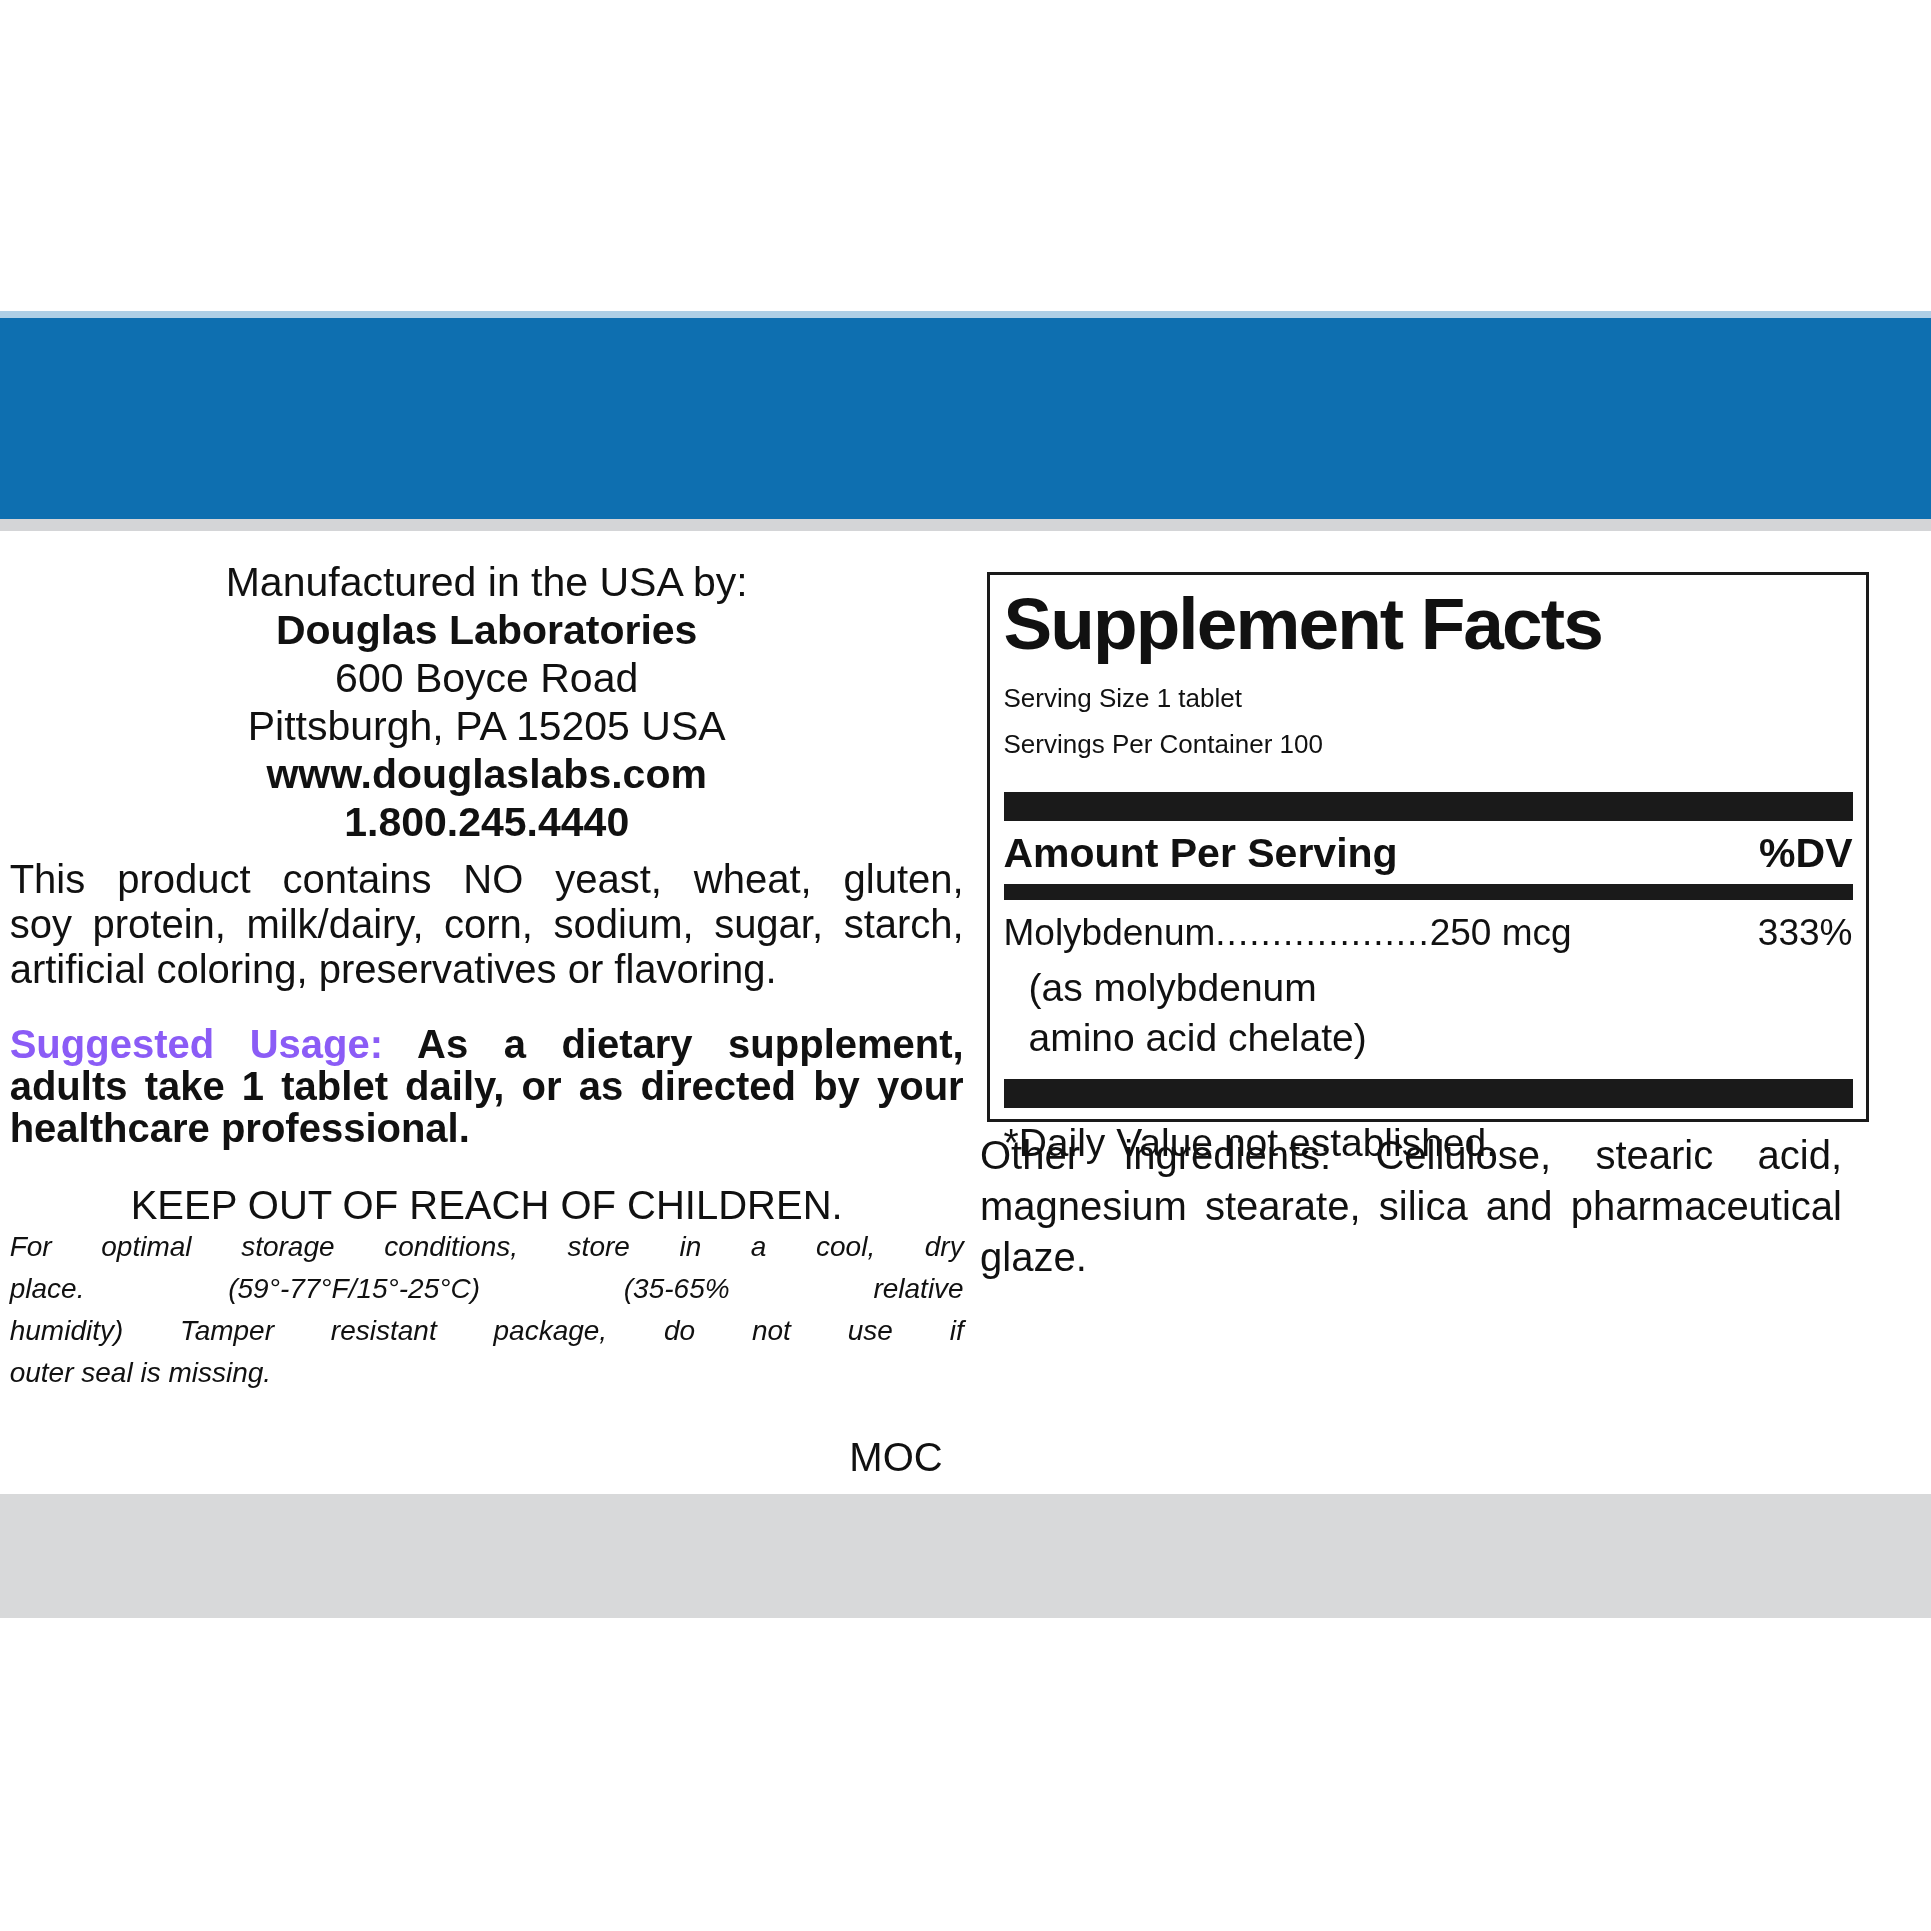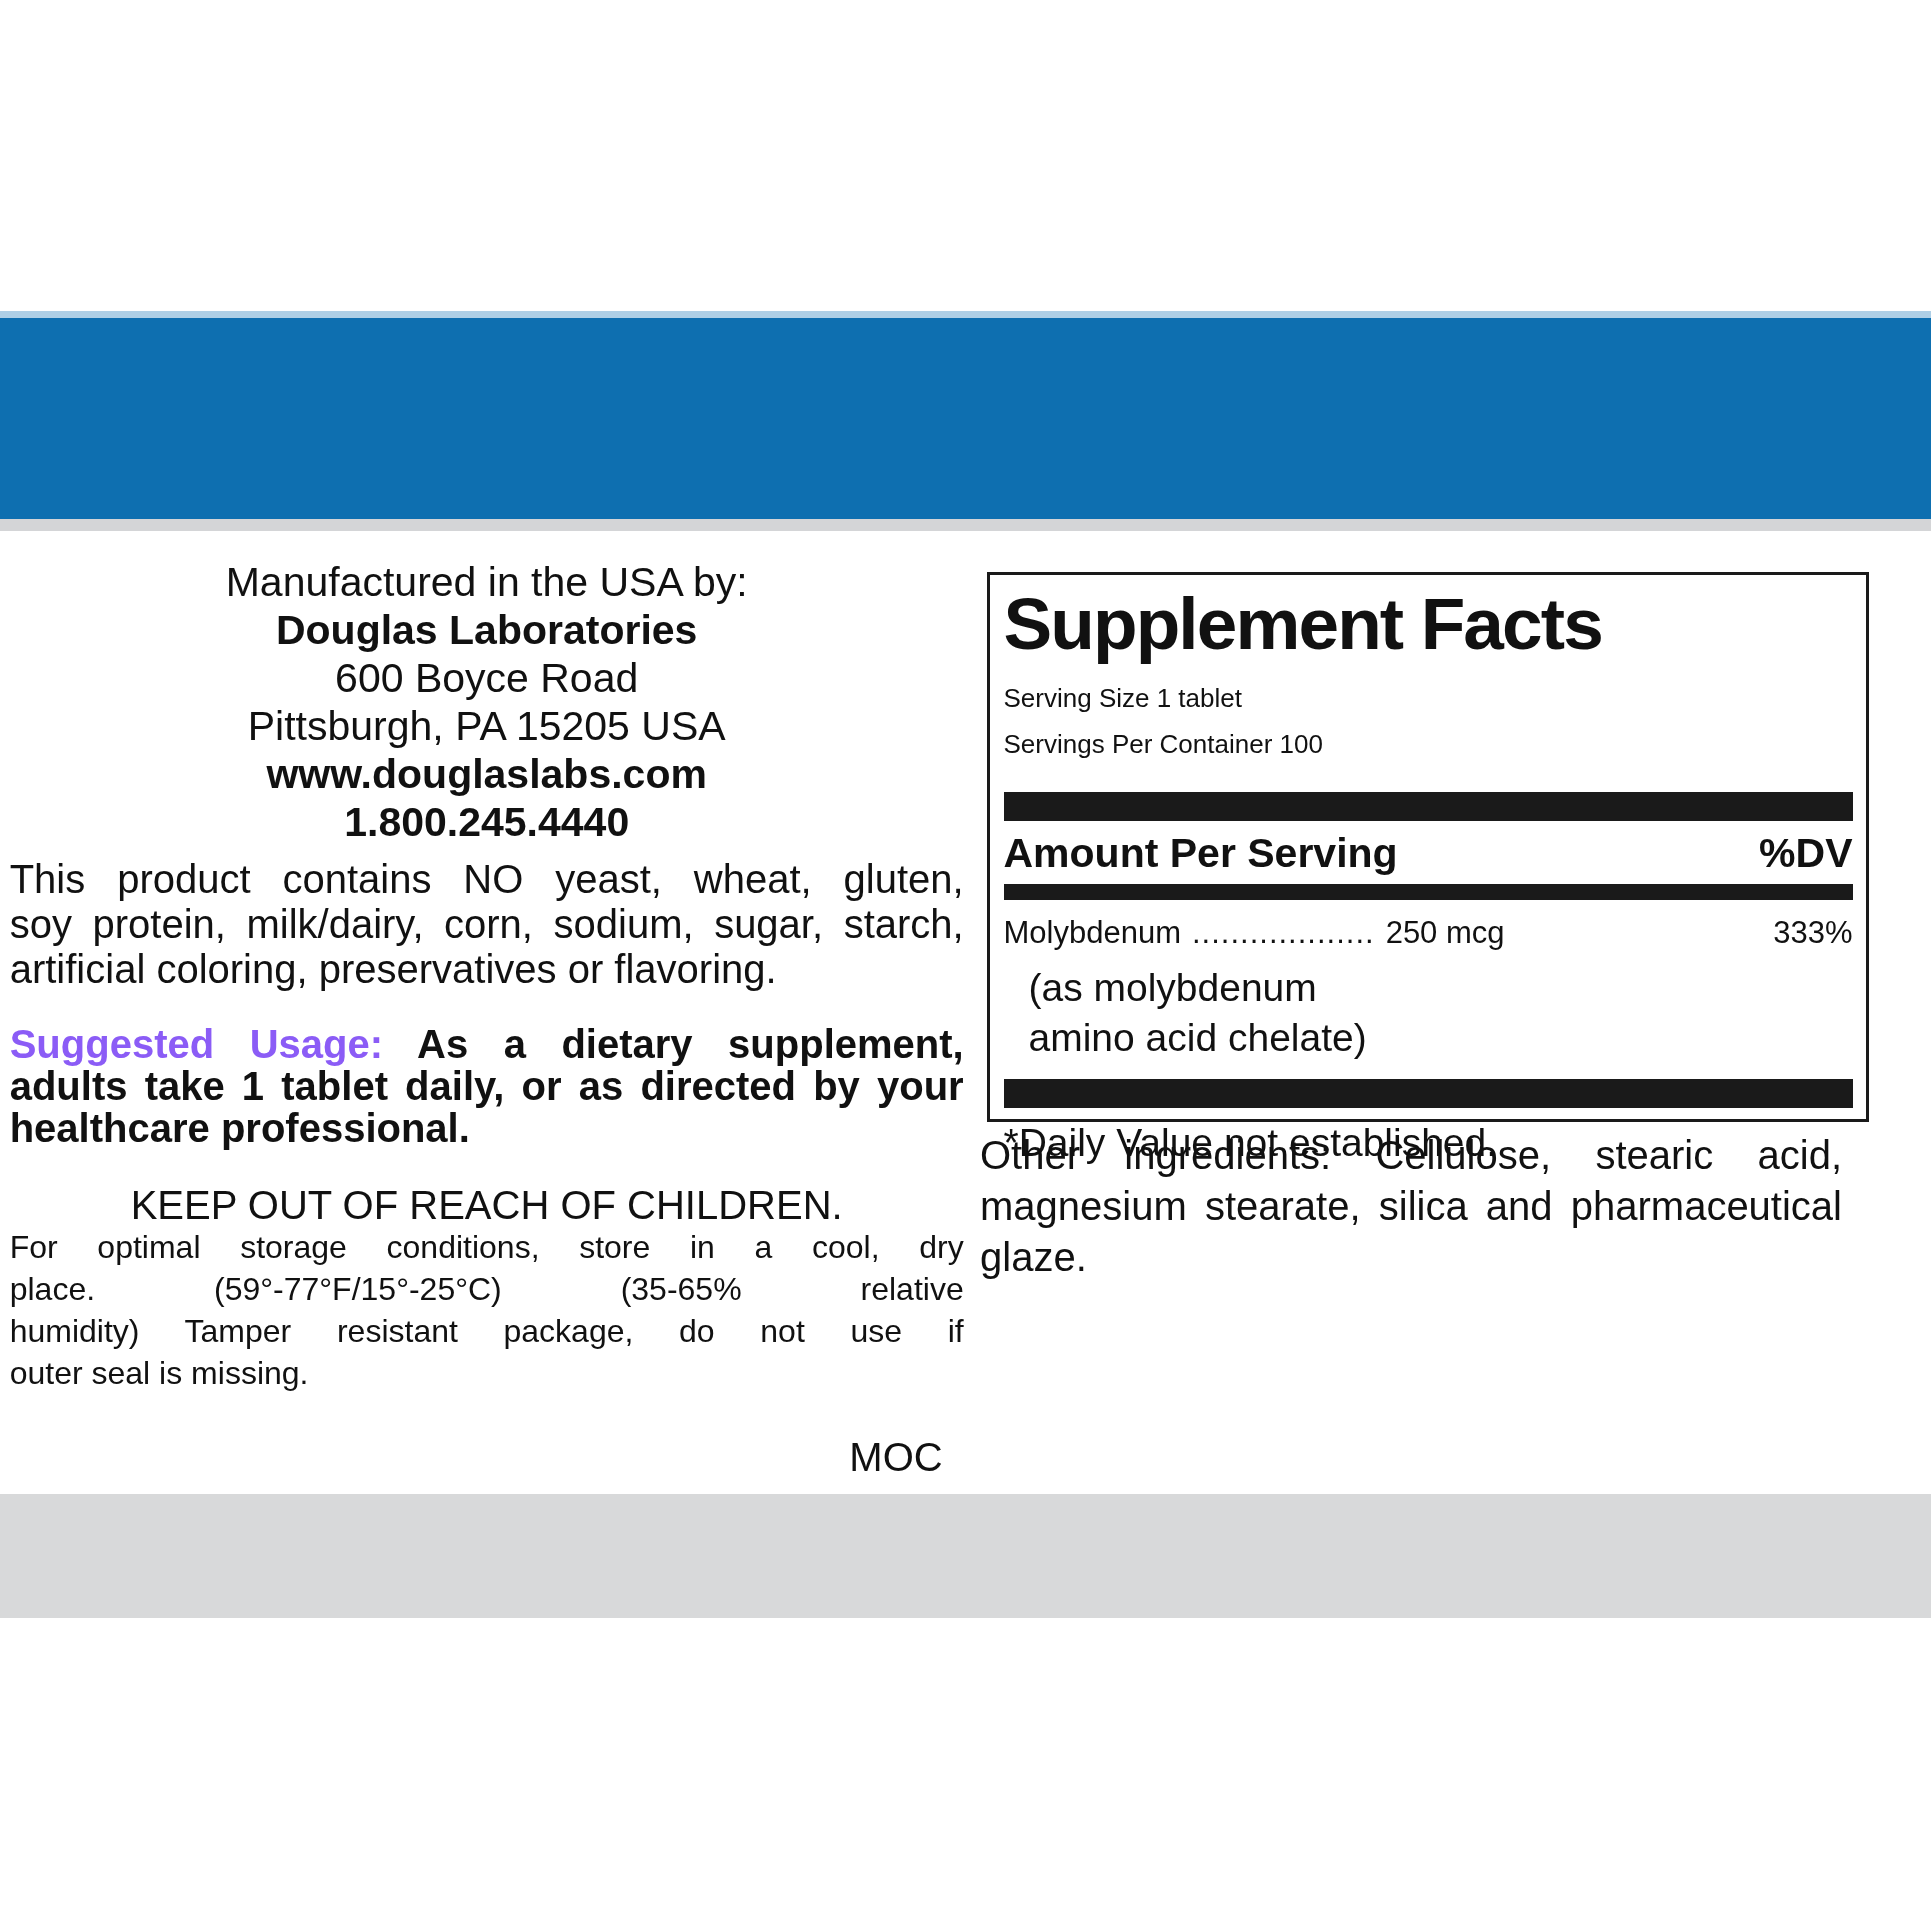--- a/index.html
+++ b/index.html
@@ -18,36 +18,36 @@
   
   .left-col{position:absolute;left:9.7px;top:558px;width:954px;}
   .mfg{ text-align:center;font-size:41px;line-height:48px;}
   .mfg .b{font-weight:bold;}
   .claims{margin-top:11px;font-size:40px;line-height:45px;}
   .jline{text-align:justify;text-align-last:justify;}
   .jlast{text-align:left;text-align-last:left;}
   .suggested{margin-top:31px;font-size:40px;line-height:42px;font-weight:bold;}
   .sg-label{color:#8b5cf6;}
   .keepout{margin-top:35px;text-align:center;font-size:40px;line-height:42px;}
-  .storage{font-size:32px;line-height:42px;}
+  .storage{font-size:28px;line-height:42px;font-style:italic;}
   .moc{margin-top:41px;text-align:right;padding-right:21px;font-size:40px;}
   
   .sf-box{
     position:absolute;left:987px;top:572px;width:849px;height:515px;
     border:3.9px solid #1a1a1a;background:#ffffff;padding:7.7px 13.5px 21px 13.5px;
   }
   .sf-title{font-size:73px;line-height:77px;font-weight:bold;letter-spacing:-1.9px;margin-top:1.9px;}
   .sf-serving{font-size:26px;line-height:46px;margin-top:13.5px;}
   .sf-bar{background:#1a1a1a;}
   .sf-bar-thick{height:29px;}
   .sf-bar-thin{height:15.4px;}
   .bar1{margin-top:25px;}
   .sf-amount-row{display:flex;justify-content:space-between;align-items:baseline;
     font-size:41px;font-weight:bold;line-height:46px;padding:8.7px 0;}
-  .sf-nutrient-row{display:flex;align-items:flex-start;font-size:31px;line-height:44px;margin-top:11.6px;gap:11px;}
+  .sf-nutrient-row{display:flex;align-items:flex-start;font-size:37px;line-height:44px;margin-top:11.6px;}
   .sf-dots{letter-spacing:1px;}
   .sf-spacer{flex:1;}
   .sf-sub{font-size:39px;line-height:50px;padding-left:25px;margin-top:7.7px;}
   .bar3{margin-top:15.4px;}
   .sf-footnote{font-size:39px;line-height:44px;margin-top:13.5px;}
   
   .other-ing{position:absolute;left:980px;top:1130px;width:862px;font-size:40px;line-height:51px;}
 </style>
 </head>
 <body>

